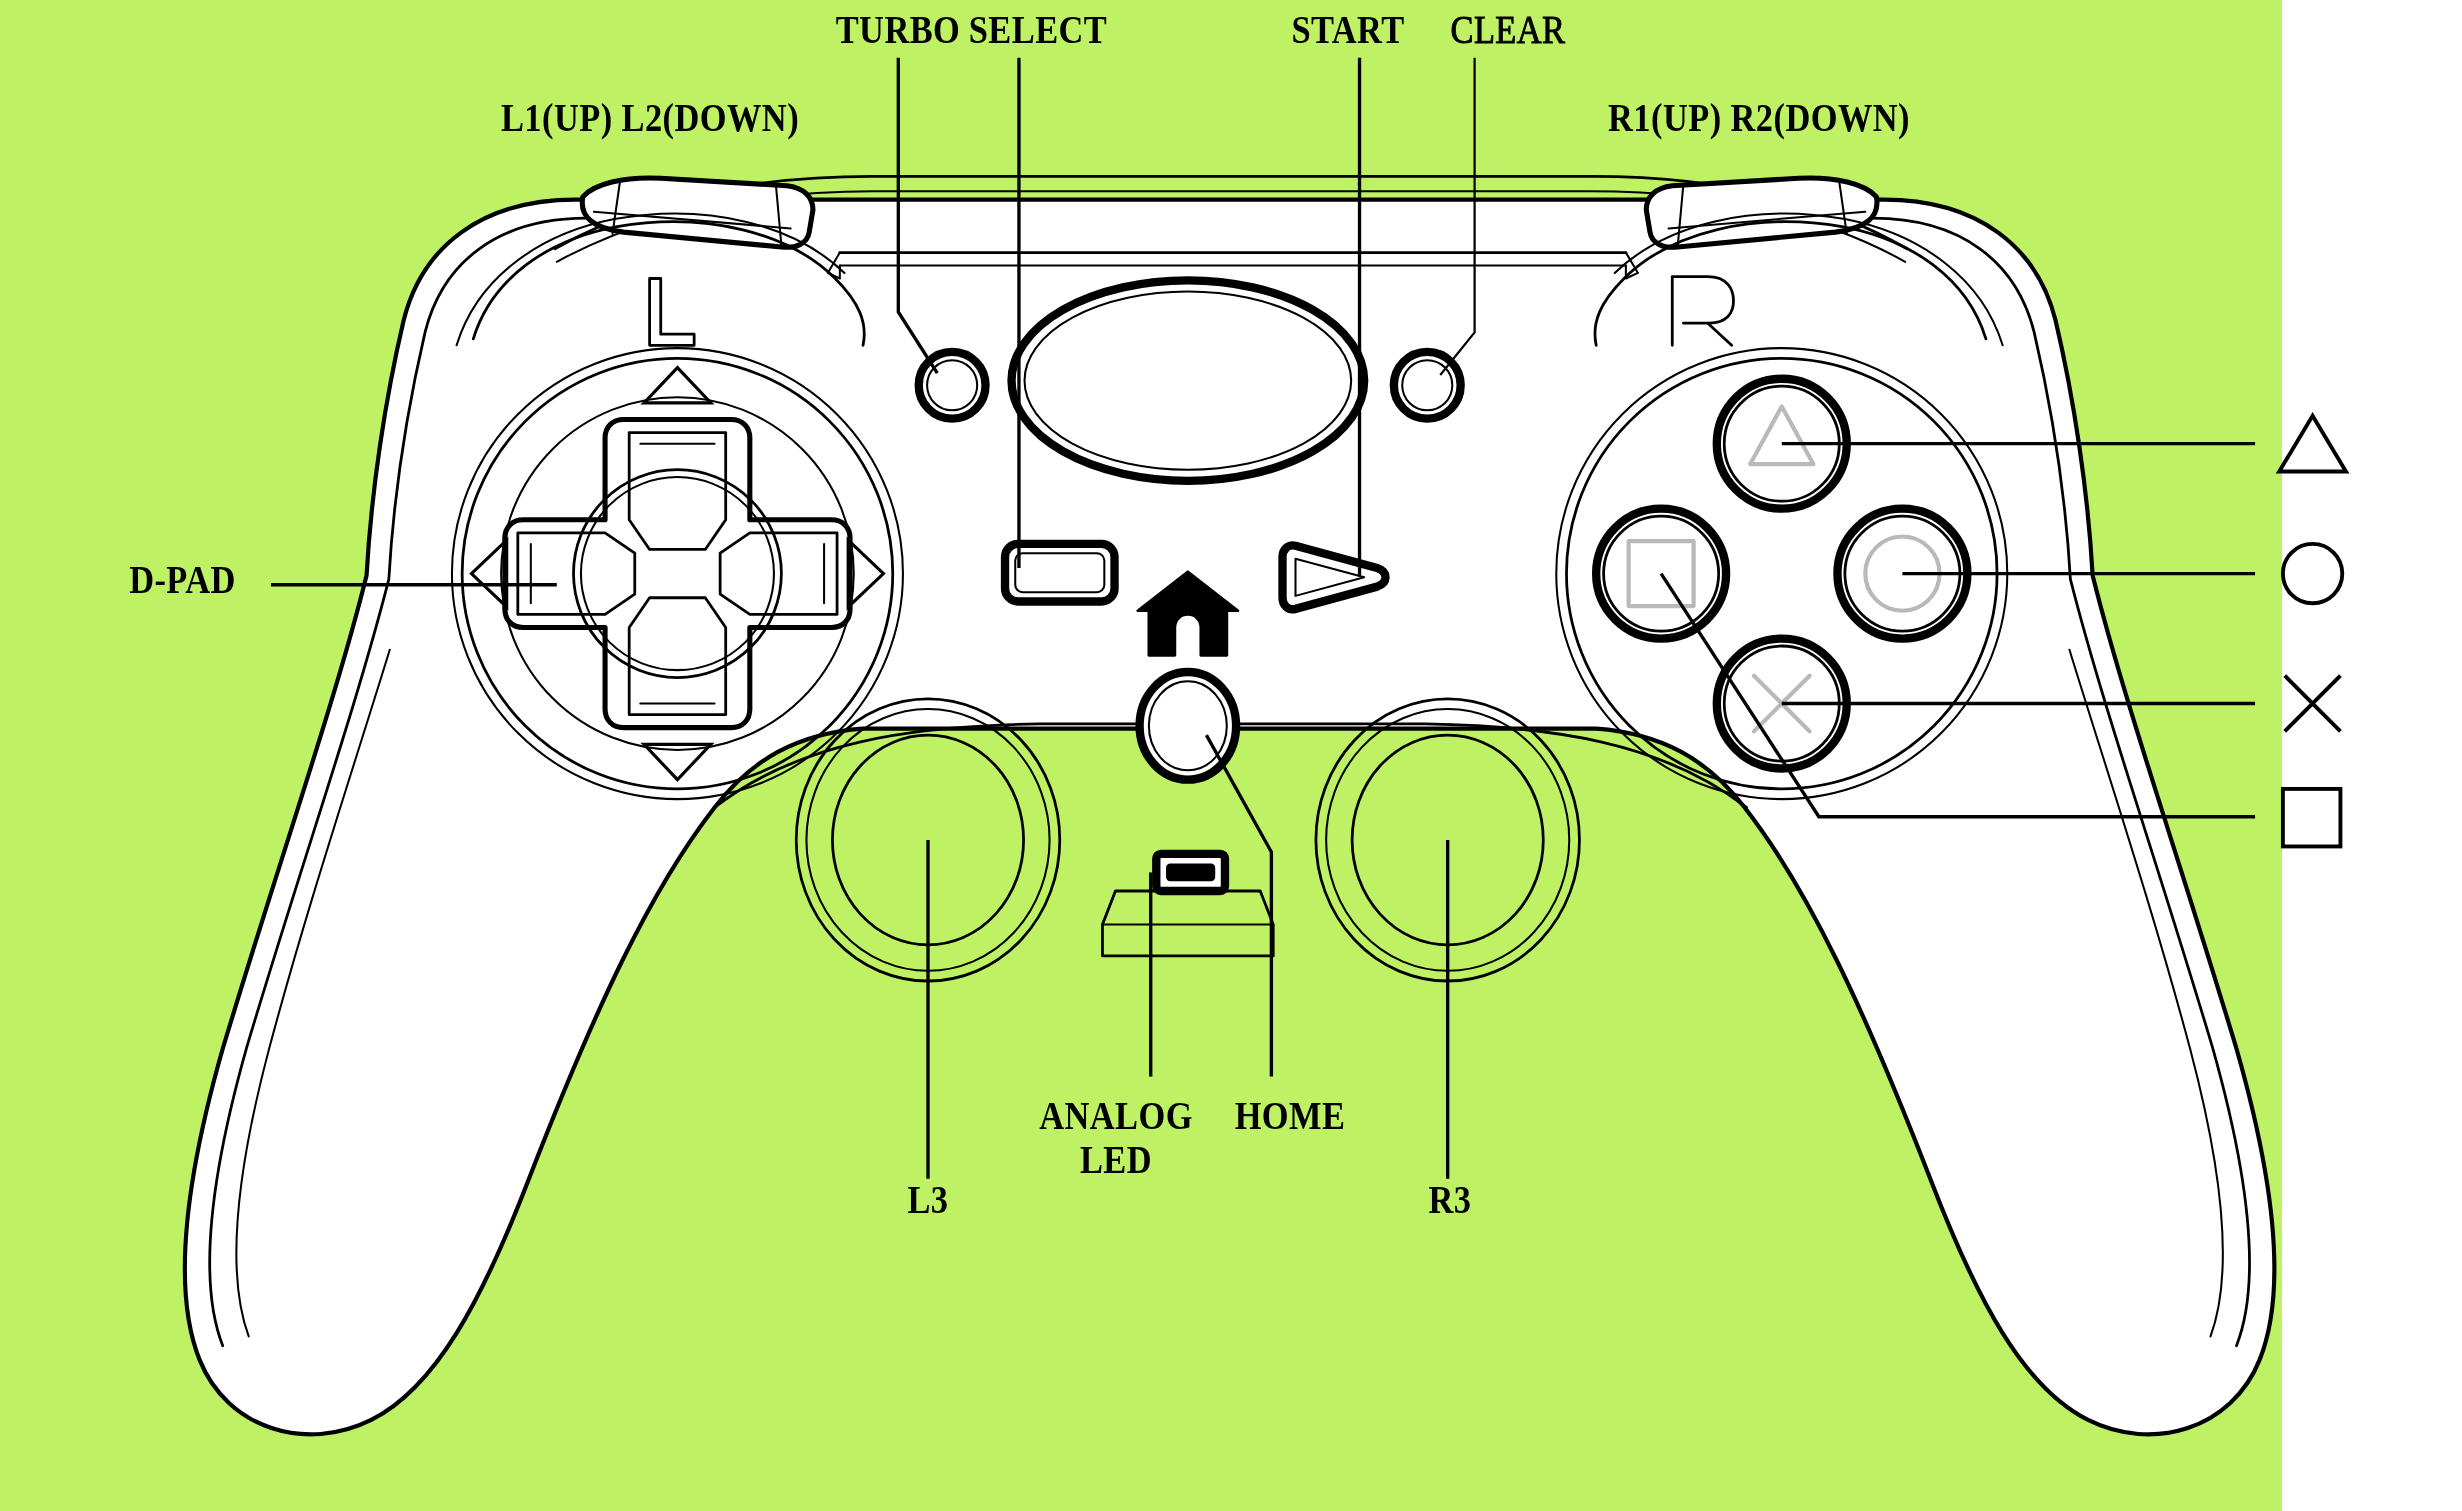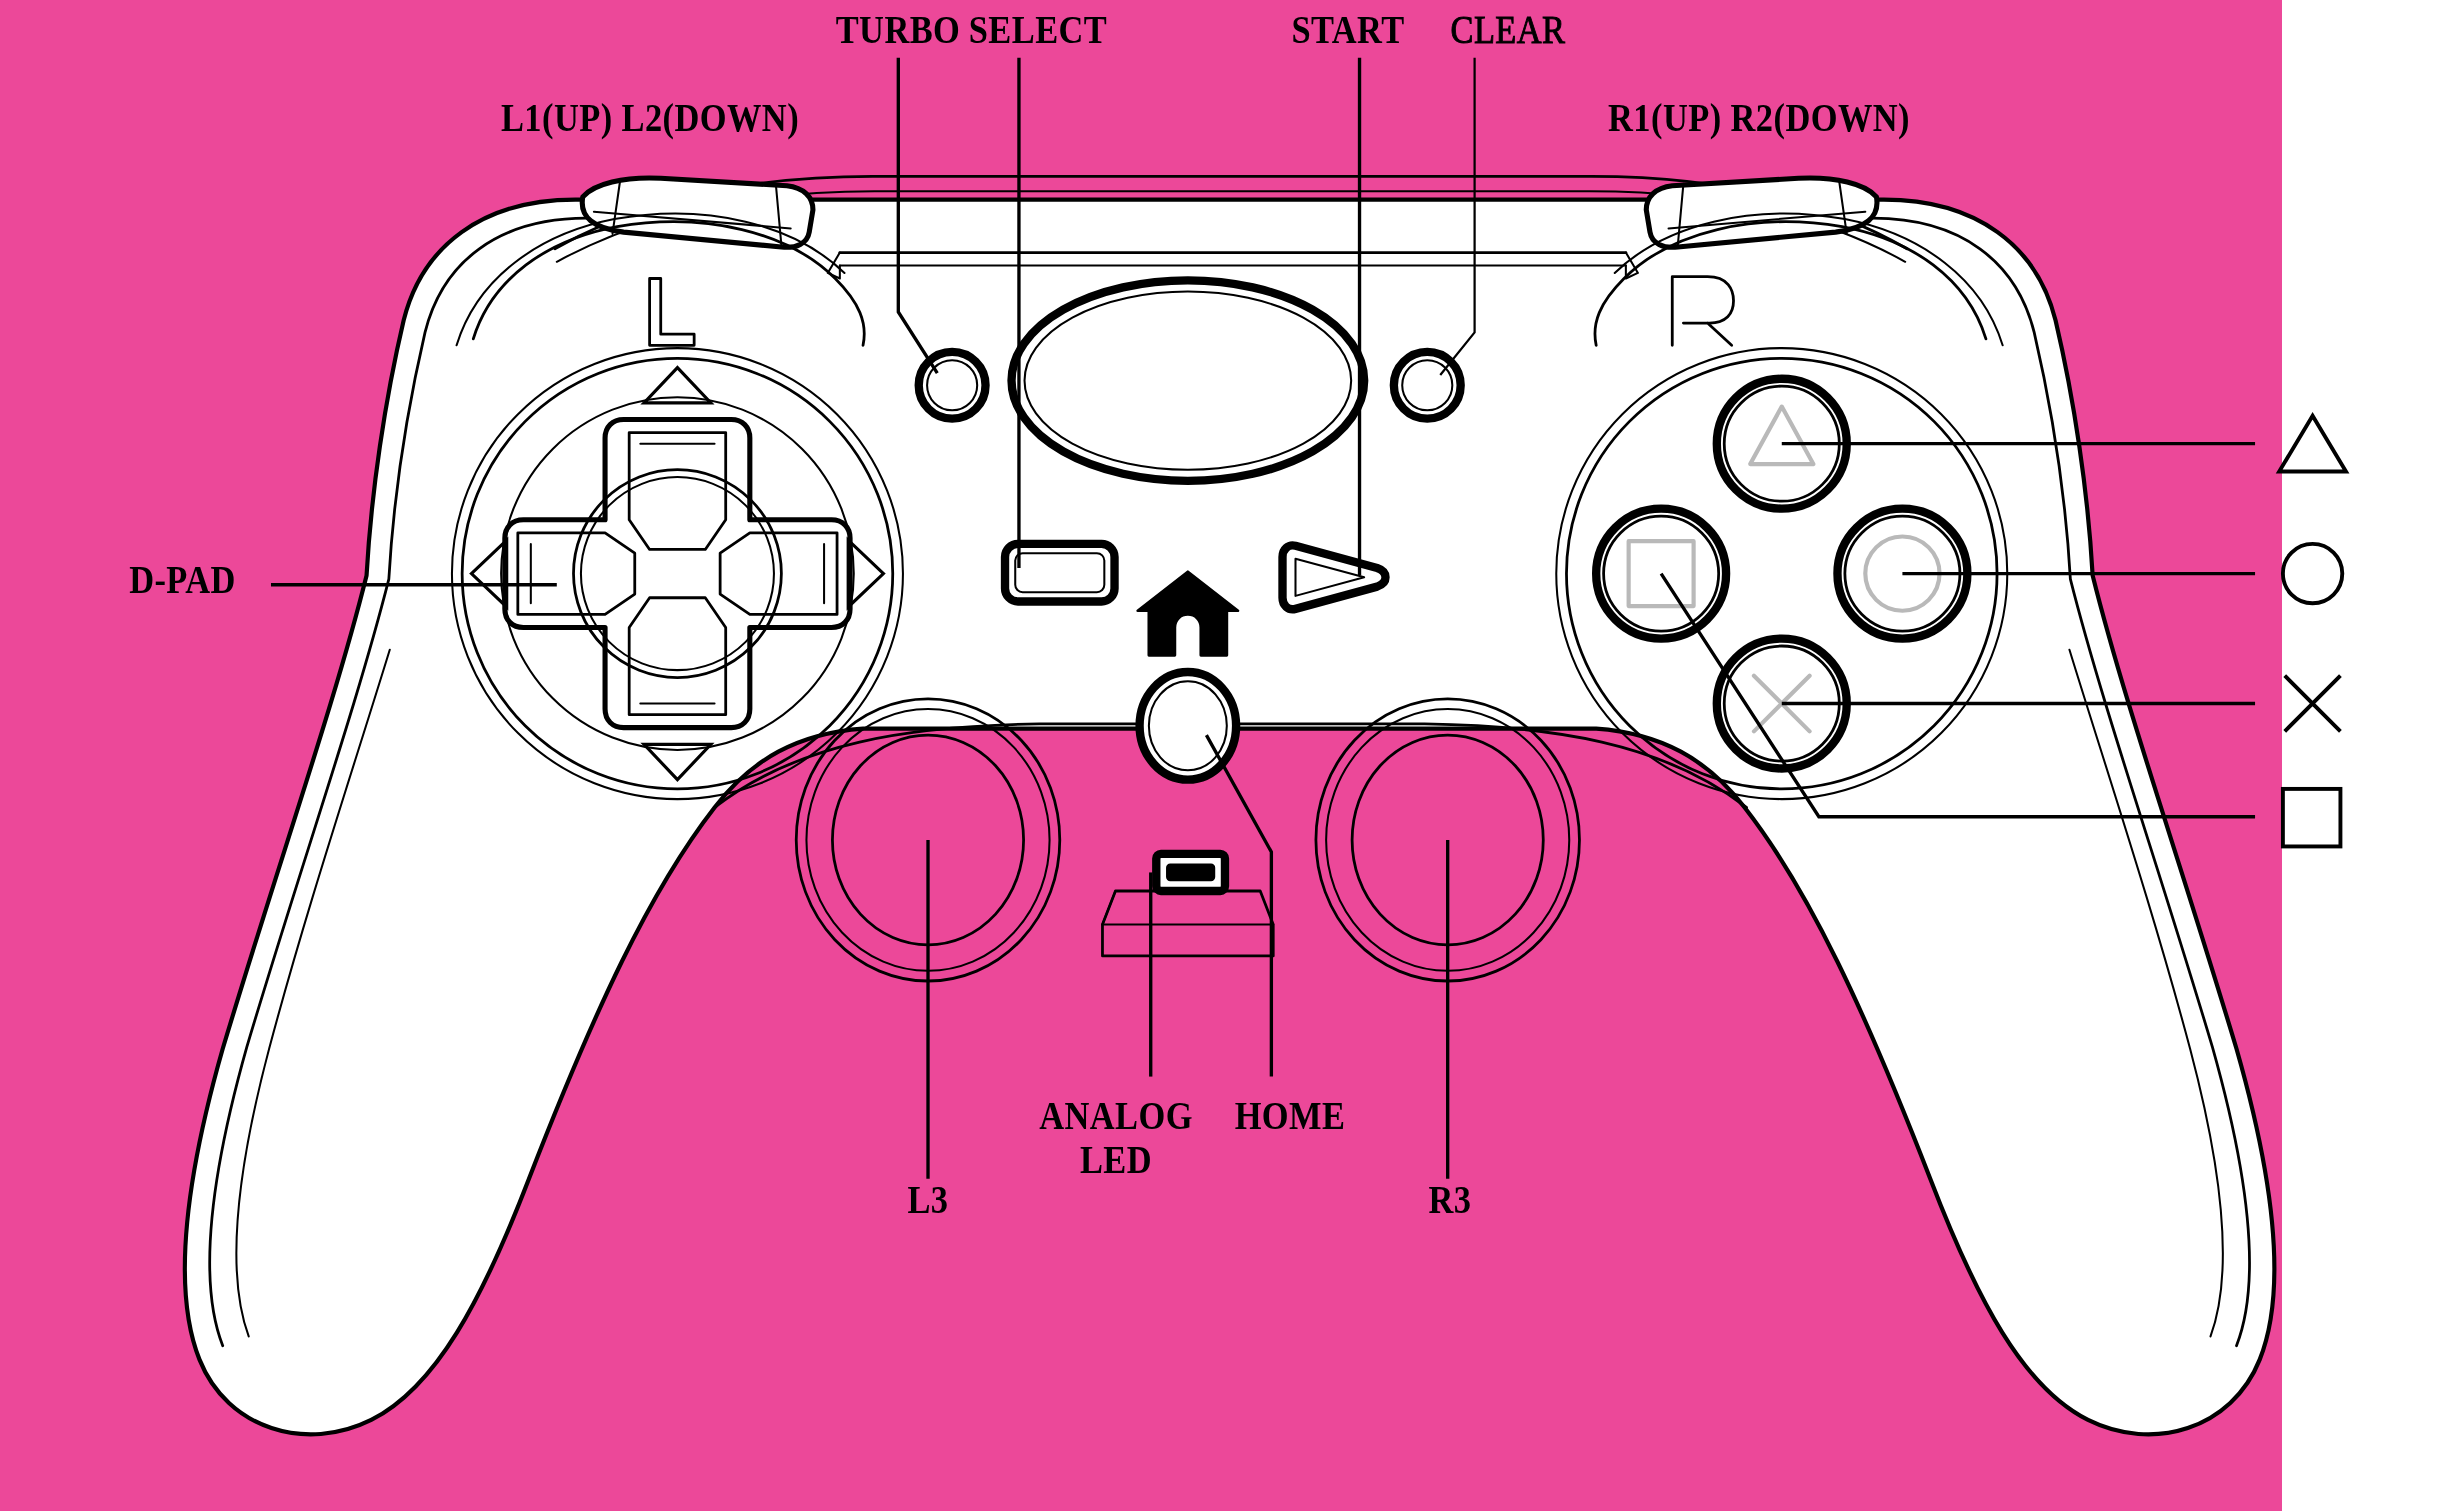--- a/index.html
+++ b/index.html
@@ -10,21 +10,21 @@
   body {
     width: 2462px;
     height: 1511px;
     overflow: hidden;
     font-family: "Liberation Serif", serif;
   }
   #stage {
     position: relative;
     width: 2282px;
     height: 1511px;
-    background: #ec4899;
+    background: #bef264;
   }
   #diagram {
     position: absolute;
     left: 0;
     top: 0;
     width: 2462px;
     height: 1511px;
     display: block;
   }
   

